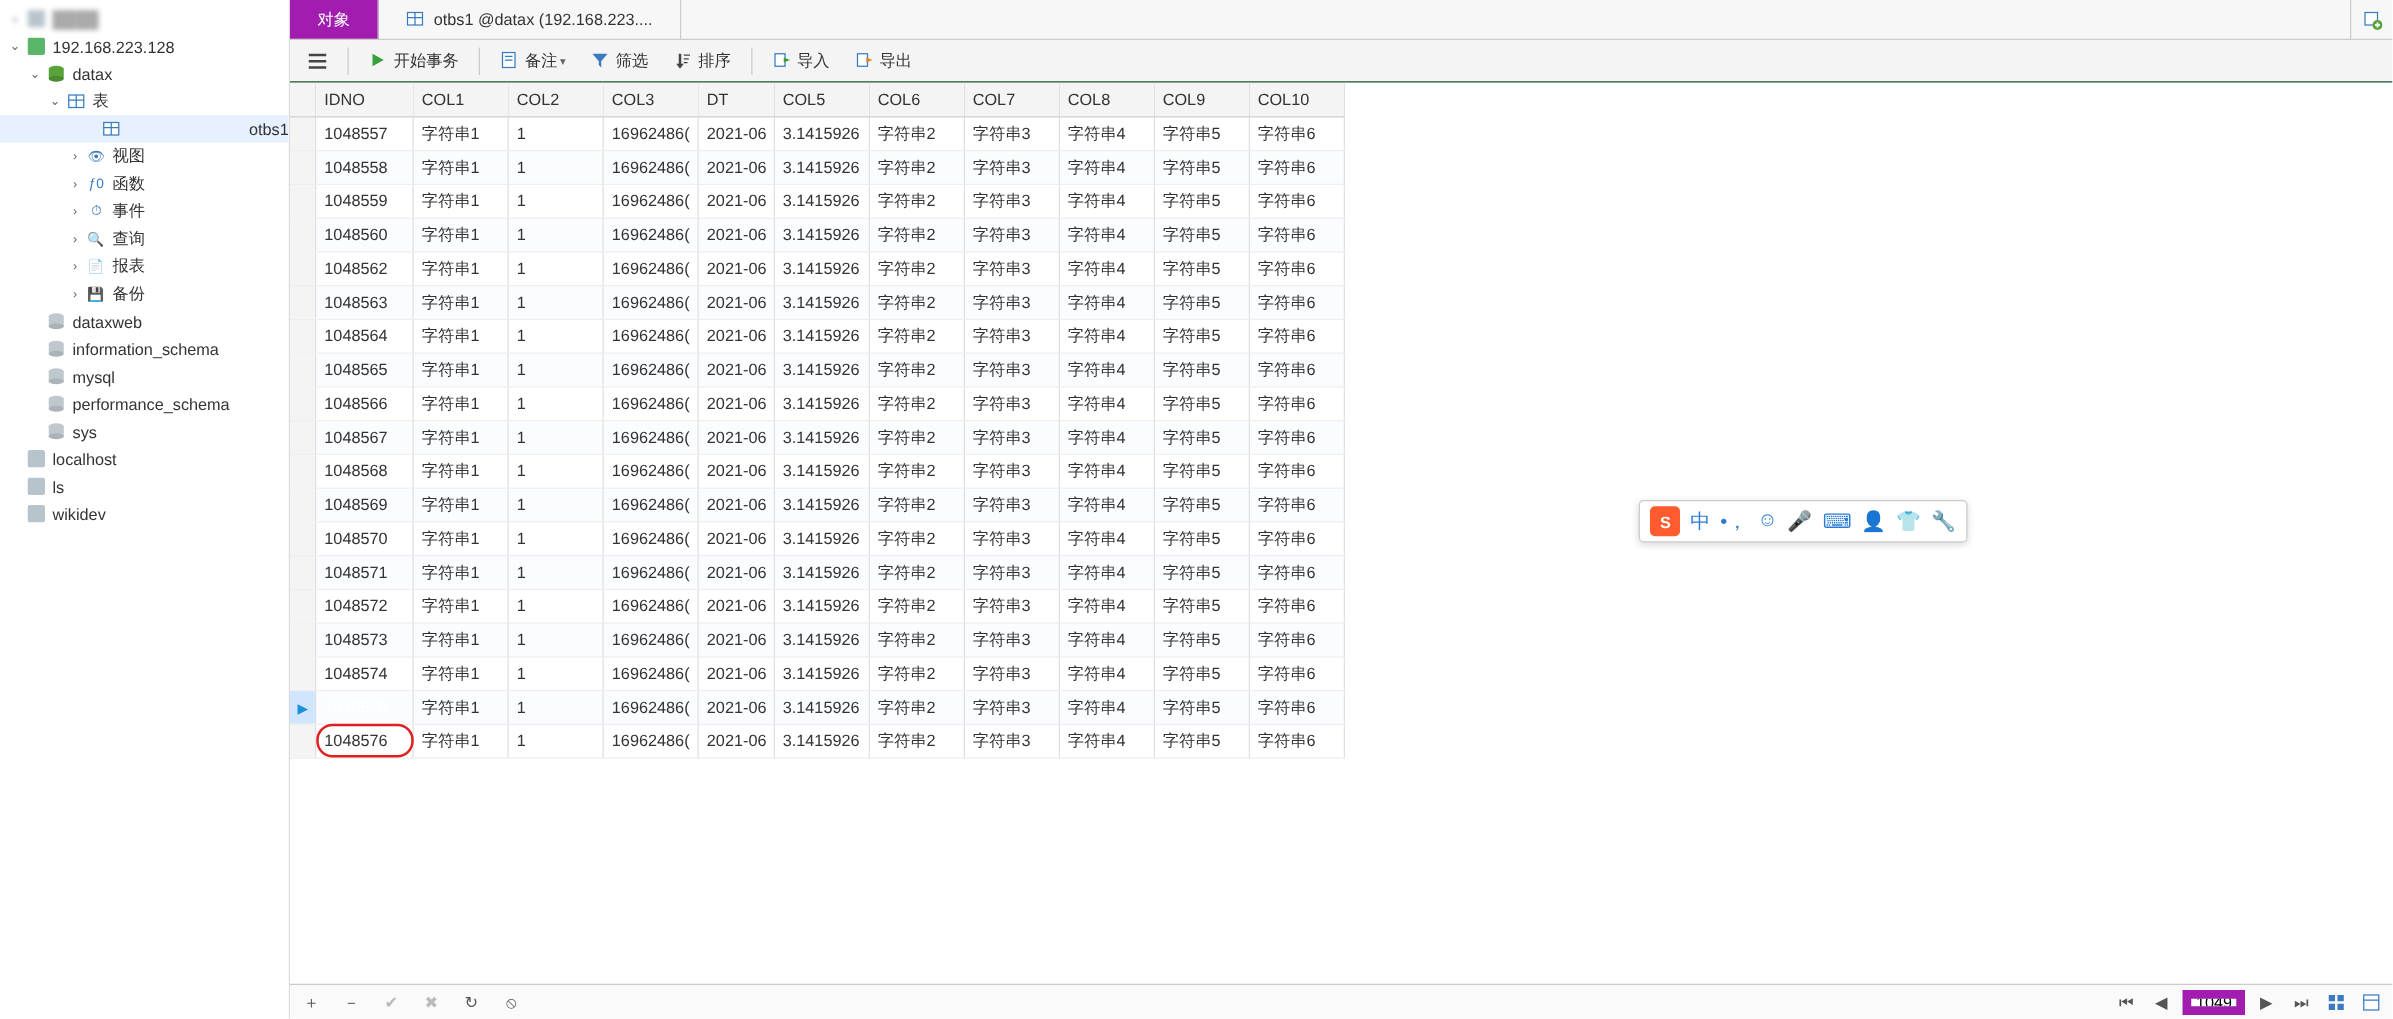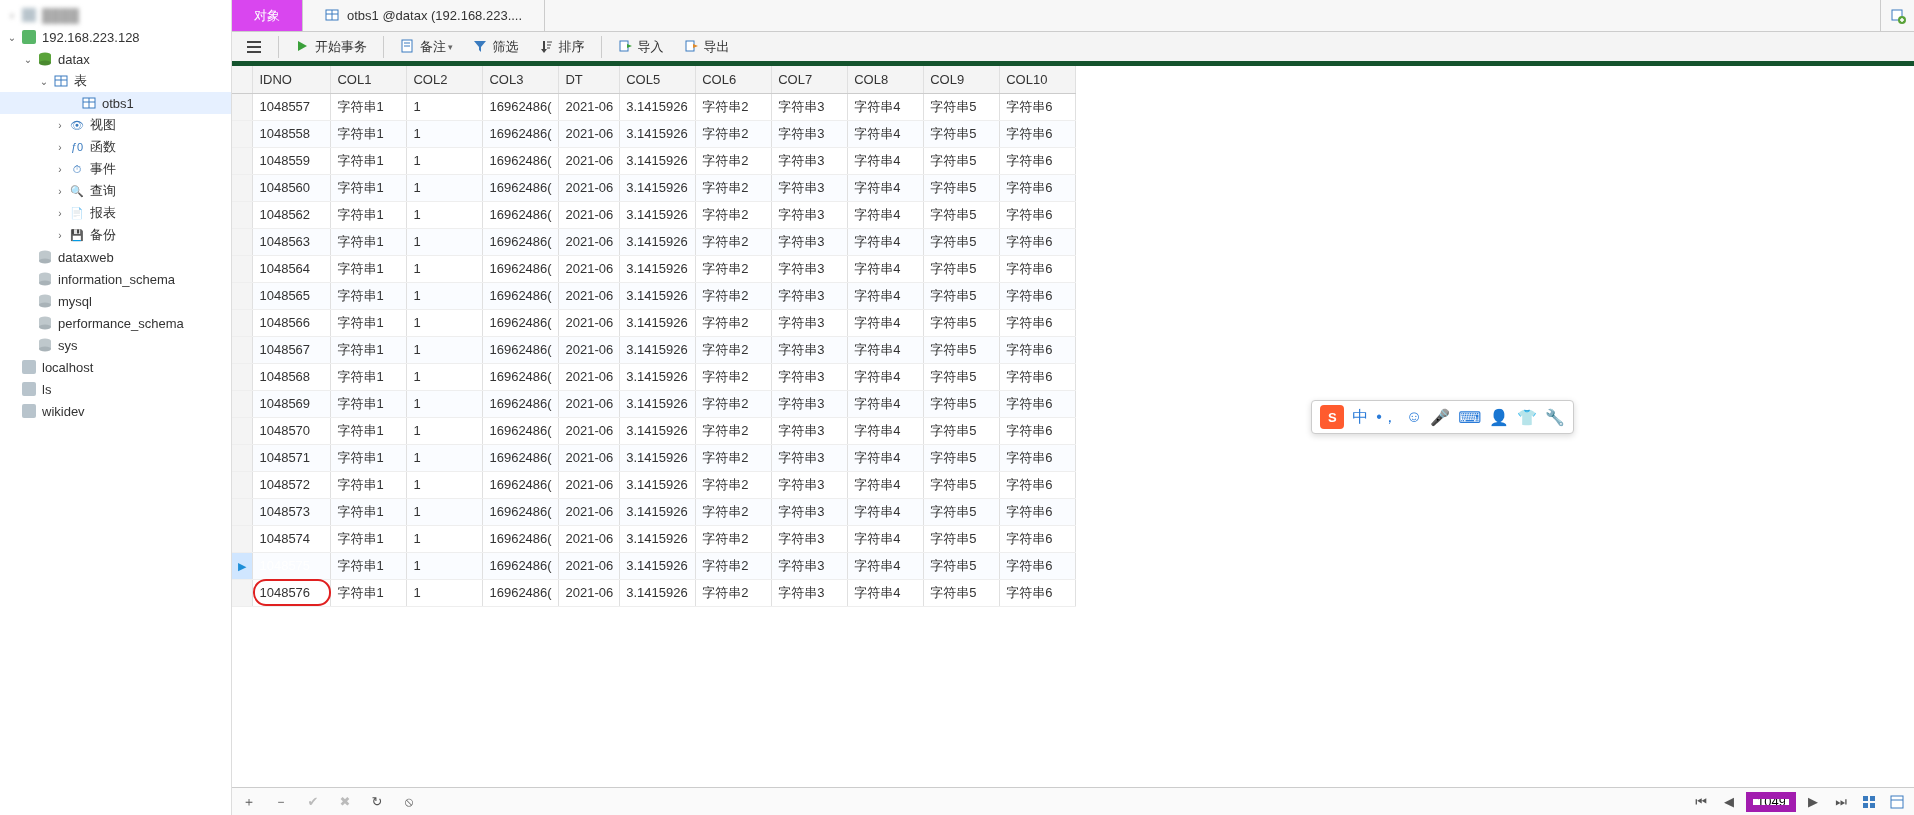--- a/index.html
+++ b/index.html
@@ -10,33 +10,33 @@
 .body { display: flex; flex: 1; min-height: 0; }
 .sidebar { width: 232px; border-right: 1px solid #ddd; overflow-y: auto; padding-top: 4px; }
 .tree-item { display: flex; align-items: center; height: 22px; padding-left: 4px; cursor: default; white-space: nowrap; }
 .tree-item.selected { background: #e6f0ff; }
 .tree-arrow { width: 16px; text-align: center; color: #666; font-size: 10px; }
 .tree-icon { width: 18px; height: 18px; margin-right: 4px; display: inline-flex; align-items: center; justify-content: center; }
 .tree-label { font-size: 13px; }
 .indent1 { padding-left: 20px; }
 .indent2 { padding-left: 36px; }
 .indent3 { padding-left: 52px; }
-.indent4 { padding-left: 80px; }
+.indent4 { padding-left: 80px; justify-content: space-between; }
 
 .content { flex: 1; display: flex; flex-direction: column; min-width: 0; }
 
 
 .tabs { display: flex; align-items: stretch; height: 32px; background: #f7f7f7; border-bottom: 1px solid #ccc; }
 .tab { display: flex; align-items: center; padding: 0 22px; border-right: 1px solid #ccc; cursor: pointer; }
-.tab.active { background: #d946ef; color: #fff; justify-content: center; }
+.tab.active { background: #a21caf; color: #fff; justify-content: center; }
 .tab-icon { width: 16px; height: 16px; margin-right: 6px; }
 .tab-add { margin-left: auto; width: 34px; display:flex; align-items:center; justify-content:center; border-left:1px solid #ccc; }
 
 
-.toolbar { display: flex; align-items: center; height: 34px; background: #f4f4f4; border-bottom: 5px solid #14532d; padding: 0 6px; gap: 4px; }
+.toolbar { display: flex; align-items: center; height: 34px; background: #f4f4f4; border-bottom: 1px solid #14532d; padding: 0 6px; gap: 4px; }
 .tb-btn { display: flex; align-items: center; height: 26px; padding: 0 8px; cursor: pointer; border-radius: 3px; }
 .tb-sep { width: 1px; height: 22px; background: #ccc; margin: 0 4px; }
 .tb-icon { width: 16px; height: 16px; margin-right: 4px; }
 
 
 .grid-wrap { flex: 1; overflow: auto; position: relative; }
 table.grid { border-collapse: collapse; table-layout: fixed; }
 table.grid th, table.grid td { border-right: 1px solid #e0e0e0; border-bottom: 1px solid #eee; height: 27px; padding: 0 6px; text-align: left; white-space: nowrap; overflow: hidden; text-overflow: clip; }
 table.grid th { background: #f4f4f4; font-weight: normal; border-bottom: 1px solid #ccc; position: sticky; top: 0; }
 table.grid tr:nth-child(even) td { background: #fafcff; }

